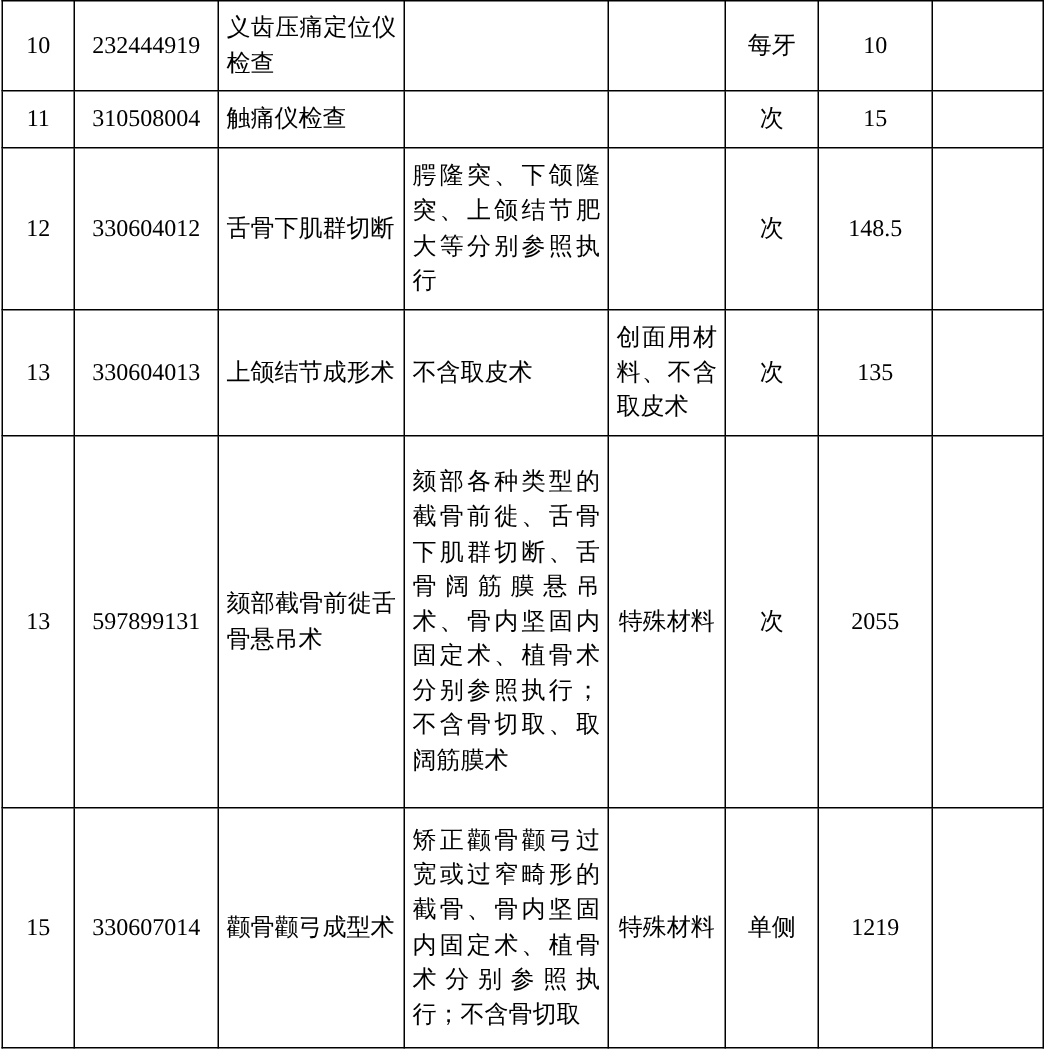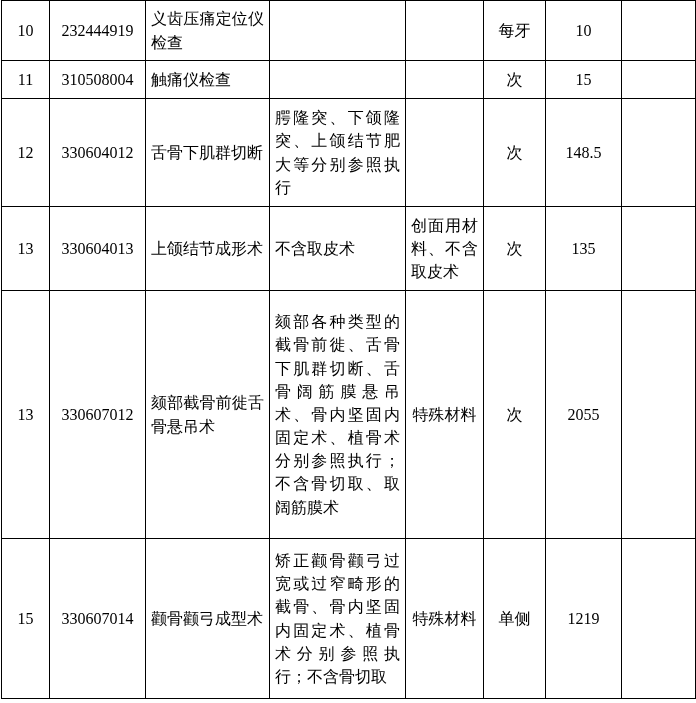--- a/index.html
+++ b/index.html
@@ -106,21 +106,21 @@
         <td class="cell-center">330604013</td>
         <td class="cell-justify">上颌结节成形术</td>
         <td class="cell-left">不含取皮术</td>
         <td class="cell-justify">创面用材料、不含取皮术</td>
         <td class="cell-center">次</td>
         <td class="cell-center nowrapnum">135</td>
         <td class="cell-center empty-cell"></td>
       </tr>
       <tr style="height:248px;">
         <td class="cell-center">13</td>
-        <td class="cell-center">330607012</td>
+        <td class="cell-center">597899131</td>
         <td class="cell-justify">颏部截骨前徙舌骨悬吊术</td>
         <td class="cell-justify">颏部各种类型的截骨前徙、舌骨下肌群切断、舌骨阔筋膜悬吊术、骨内坚固内固定术、植骨术分别参照执行；不含骨切取、取阔筋膜术</td>
         <td class="cell-center">特殊材料</td>
         <td class="cell-center">次</td>
         <td class="cell-center nowrapnum">2055</td>
         <td class="cell-center empty-cell"></td>
       </tr>
       <tr style="height:160px;">
         <td class="cell-center">15</td>
         <td class="cell-center">330607014</td>

